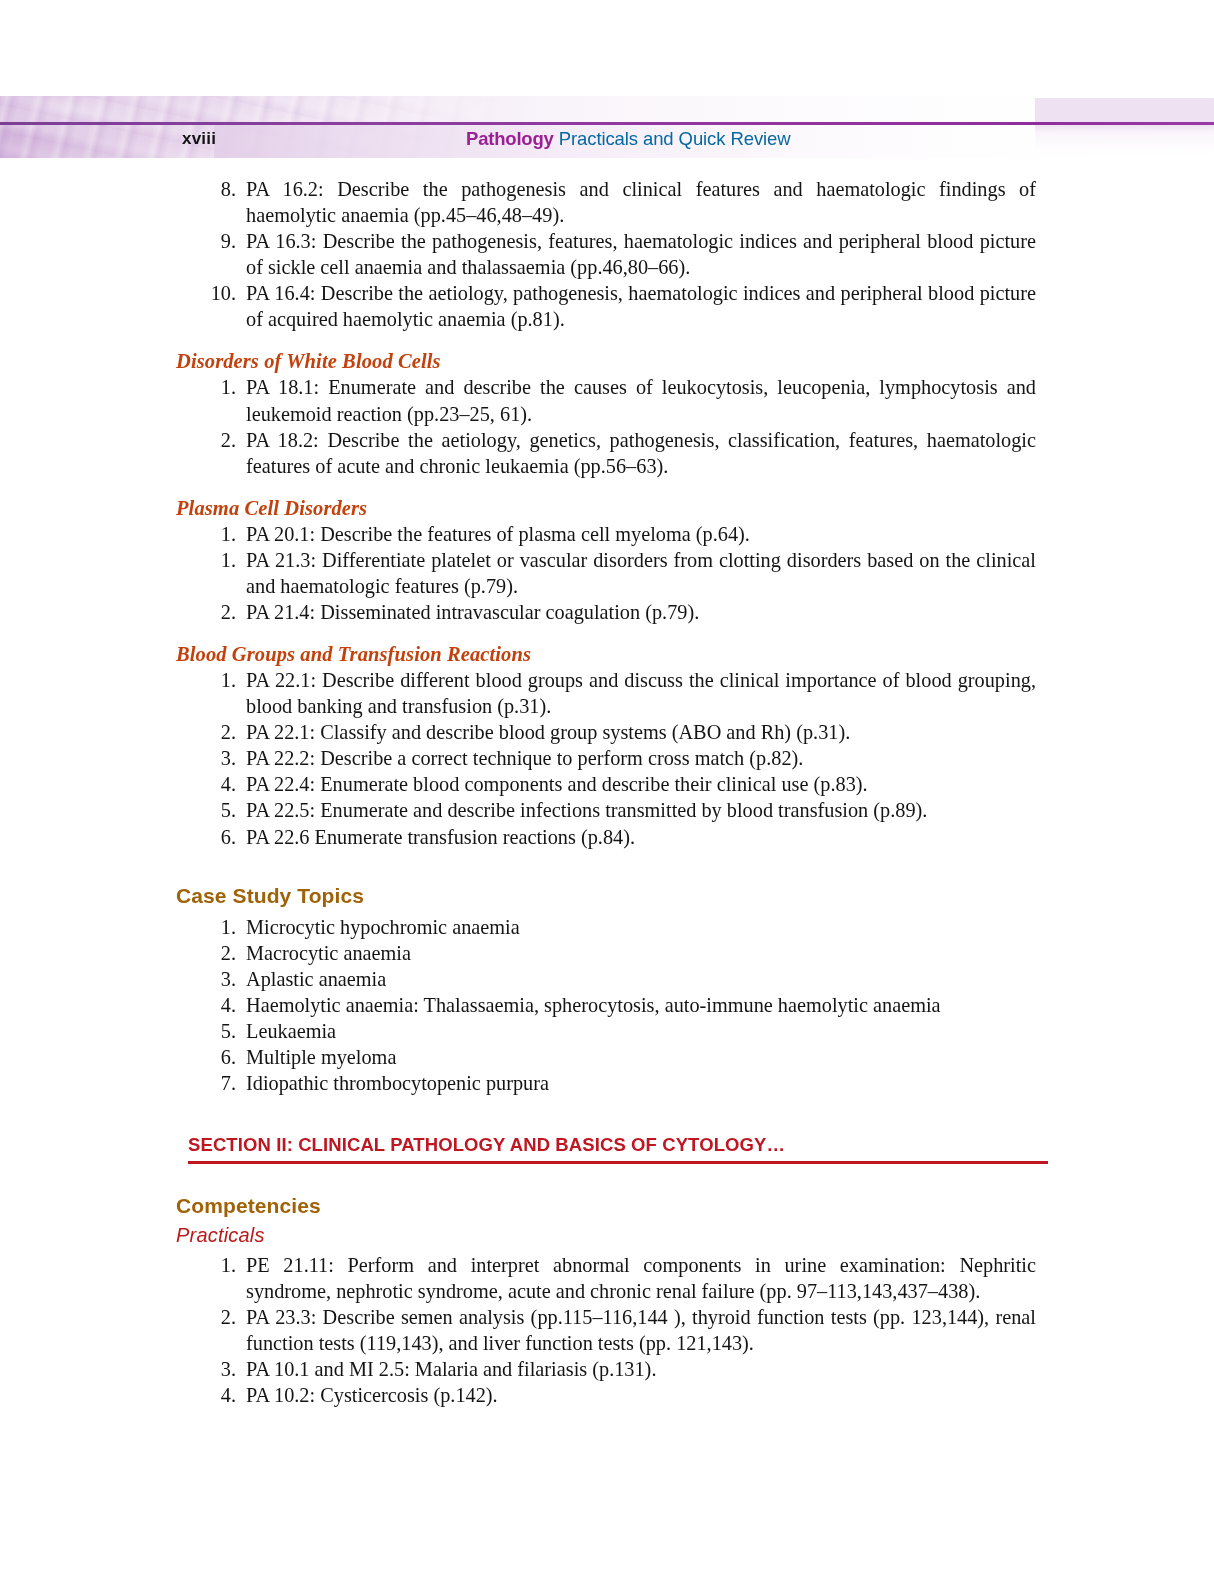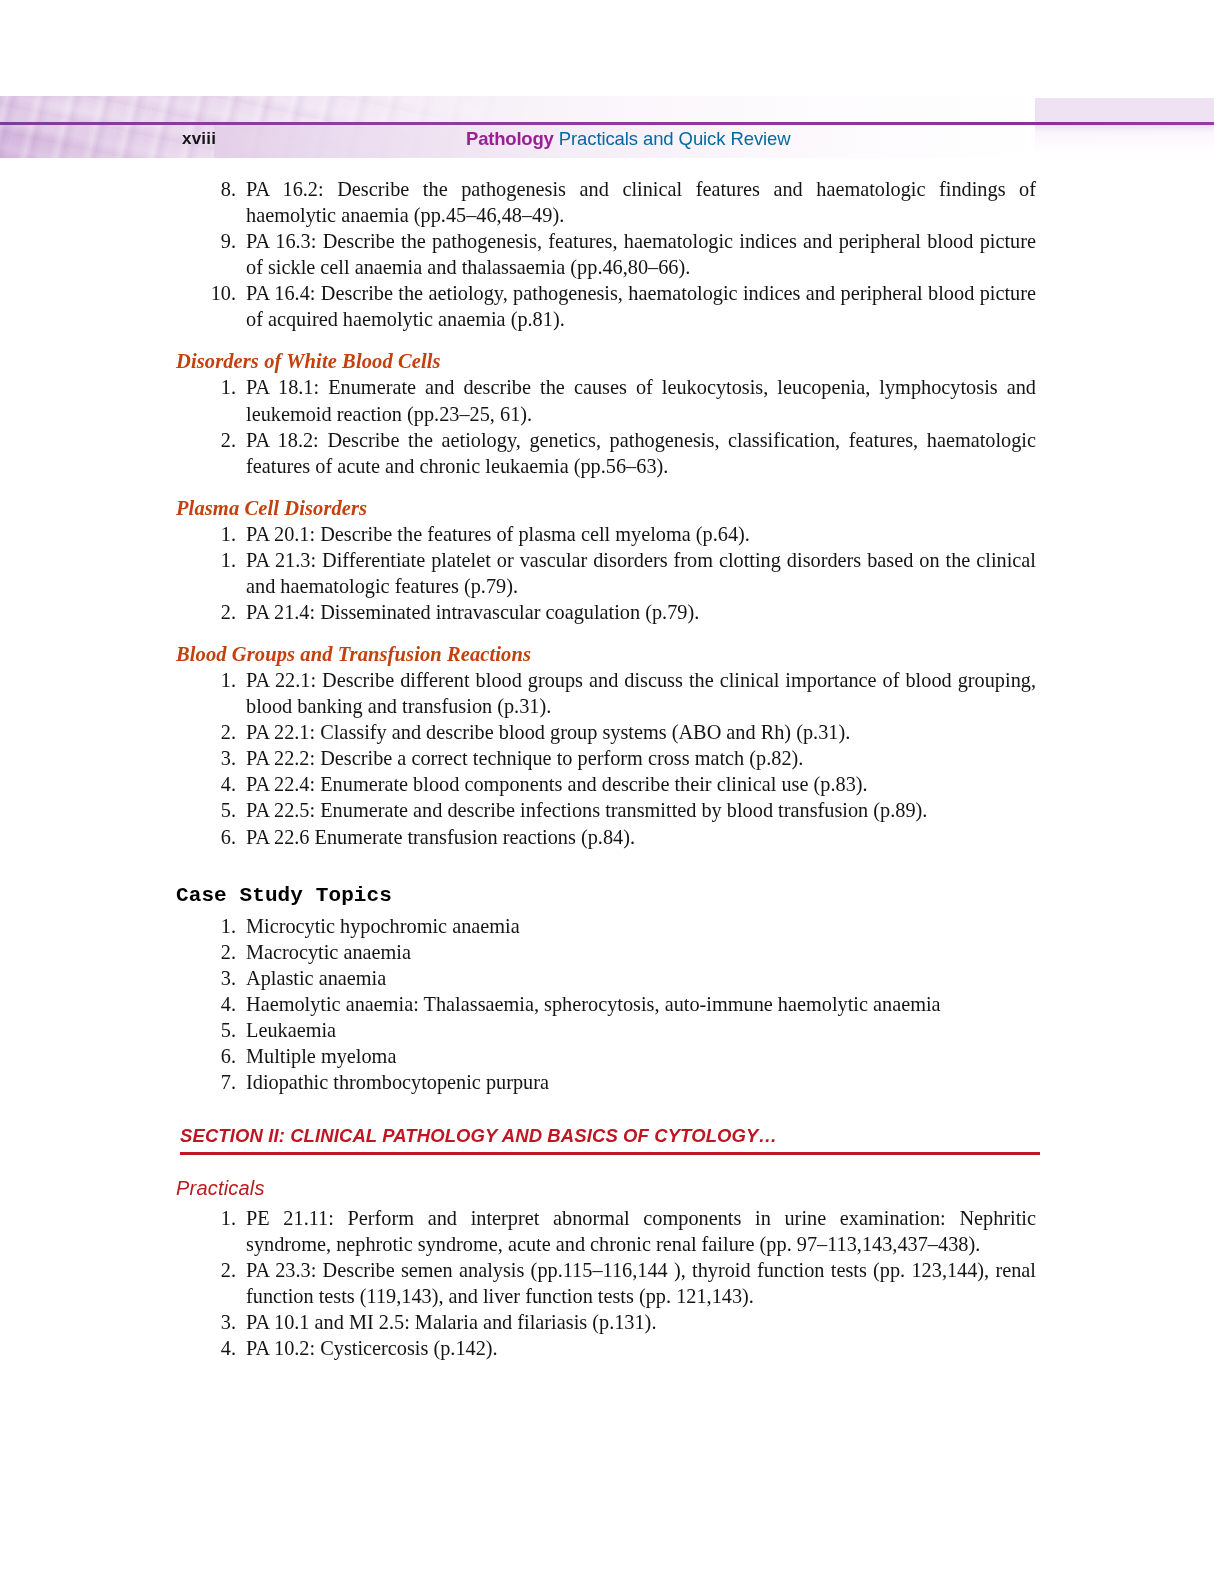--- a/index.html
+++ b/index.html
@@ -184,32 +184,31 @@
     text-align: right;
     font-size: 20.3px;
   }
   ol.nlist > li > .txt { display: block; }
   ol.nlist.nojust > li { text-align: left; }
   ol.nlist.wide > li { padding-left: 54px; margin-left: 16px; }
   ol.nlist.wide > li > .num { width: 44px; }
 
   
   .h-blue {
-    font-family: Liberation Mono, monospace;
+    font-family: Liberation Sans, sans-serif;
     font-weight: bold;
     font-size: 21px;
-    color: #000000;
+    color: #a16207;
     letter-spacing: .1px;
     margin: 0 0 6px 0;
   }
   
   .h-red-wrap {
     width: 860px;
-    margin: 4px;
-    font-style: italic;
+    margin: 12px;
   }
   .h-red {
     font-family: "Liberation Sans", "DejaVu Sans", sans-serif;
     font-weight: bold;
     font-size: 18.5px;
     color: #bf1722;
     letter-spacing: .1px;
     padding-bottom: 5px;
     white-space: nowrap;
   }
@@ -359,20 +358,21 @@
 
     <div class="sp-26"></div>
 
     <div class="h-red-wrap">
       <div class="h-red">SECTION II: CLINICAL PATHOLOGY AND BASICS OF CYTOLOGY…</div>
       <div class="h-red-rule"></div>
     </div>
 
     <div class="sp-18"></div>
 
+    <div class="h-blue">Competencies</div>
     <div class="h-pink">Practicals</div>
 
     <ol class="nlist" id="section-two-list">
         <li>
           <span class="num">1.</span>
           <span class="txt">PE 21.11: Perform and interpret abnormal components in urine examination: Nephritic syndrome, nephrotic syndrome, acute and chronic renal failure (pp. 97–113,143,437–438).</span>
         </li>
         <li>
           <span class="num">2.</span>
           <span class="txt">PA 23.3: Describe semen analysis (pp.115–116,144 ), thyroid function tests (pp. 123,144), renal function tests (119,143), and liver function tests (pp. 121,143).</span>

